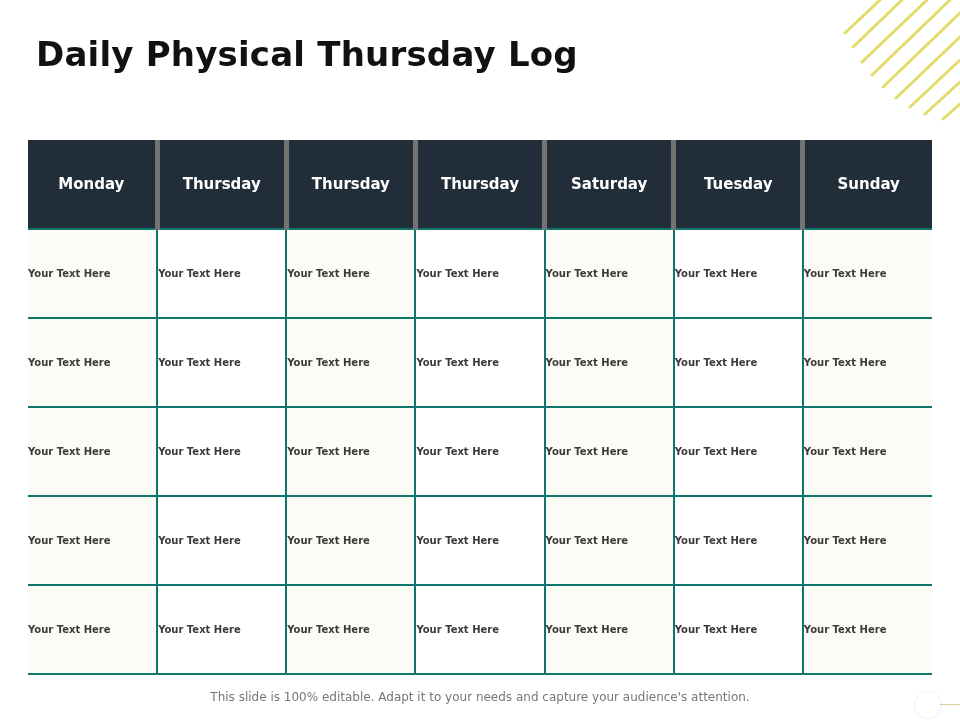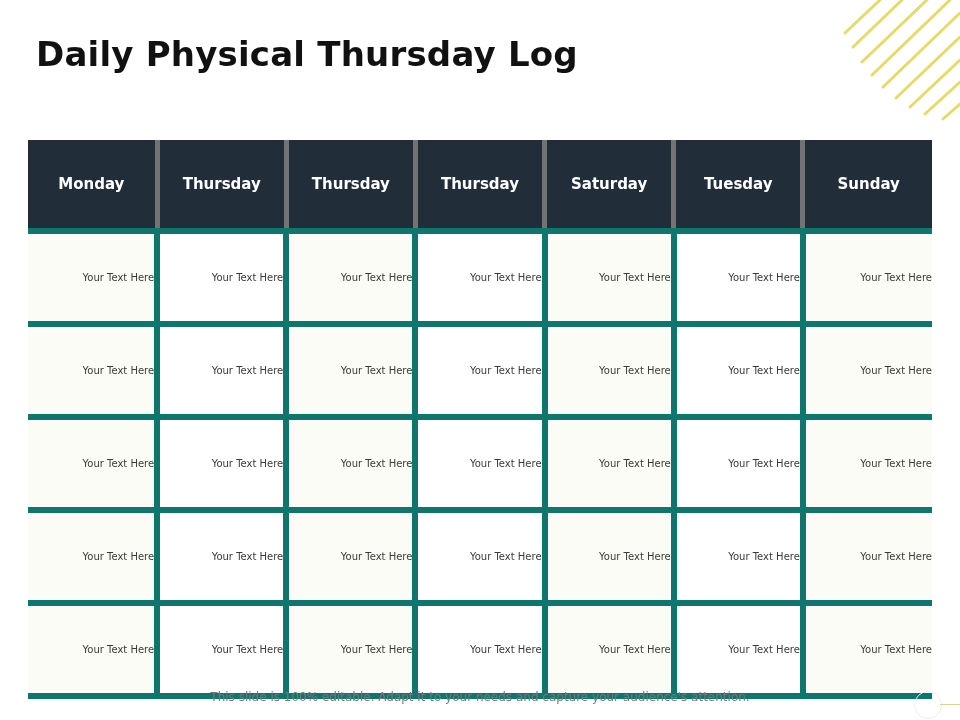--- a/index.html
+++ b/index.html
@@ -20,22 +20,22 @@
   }
   table.log th {
     height: 88px; background: #222d3a; color: #ffffff;
     font-size: 15px; font-weight: bold;
     border-left: 1px solid #cfd4da; border-right: 5px solid #737373;
     padding: 0;
   }
   table.log th:first-child { border-left: none; }
   table.log th:last-child { border-right: none; margin-top: 8px; }
   table.log td {
-    height: 87px; text-align: right; font-size: 10px; color: #3a3a3a;
-    border: 6px solid #0f766e; padding: 0;
+    height: 87px; text-align: left; font-size: 10px; color: #3a3a3a;
+    border: 2px solid #0f766e; padding: 0; font-weight: bold;
   }
   table.log td:first-child { border-left: none; }
   table.log td:last-child { border-right: none; }
   table.log td.cream { background: #fcfcf6; }
   table.log td.white { background: #ffffff; }
   .footer {
     position: absolute; left: 0; width: 960px; top: 690px;
     text-align: center; font-size: 12px; color: #777777;
   }
   .circle {

